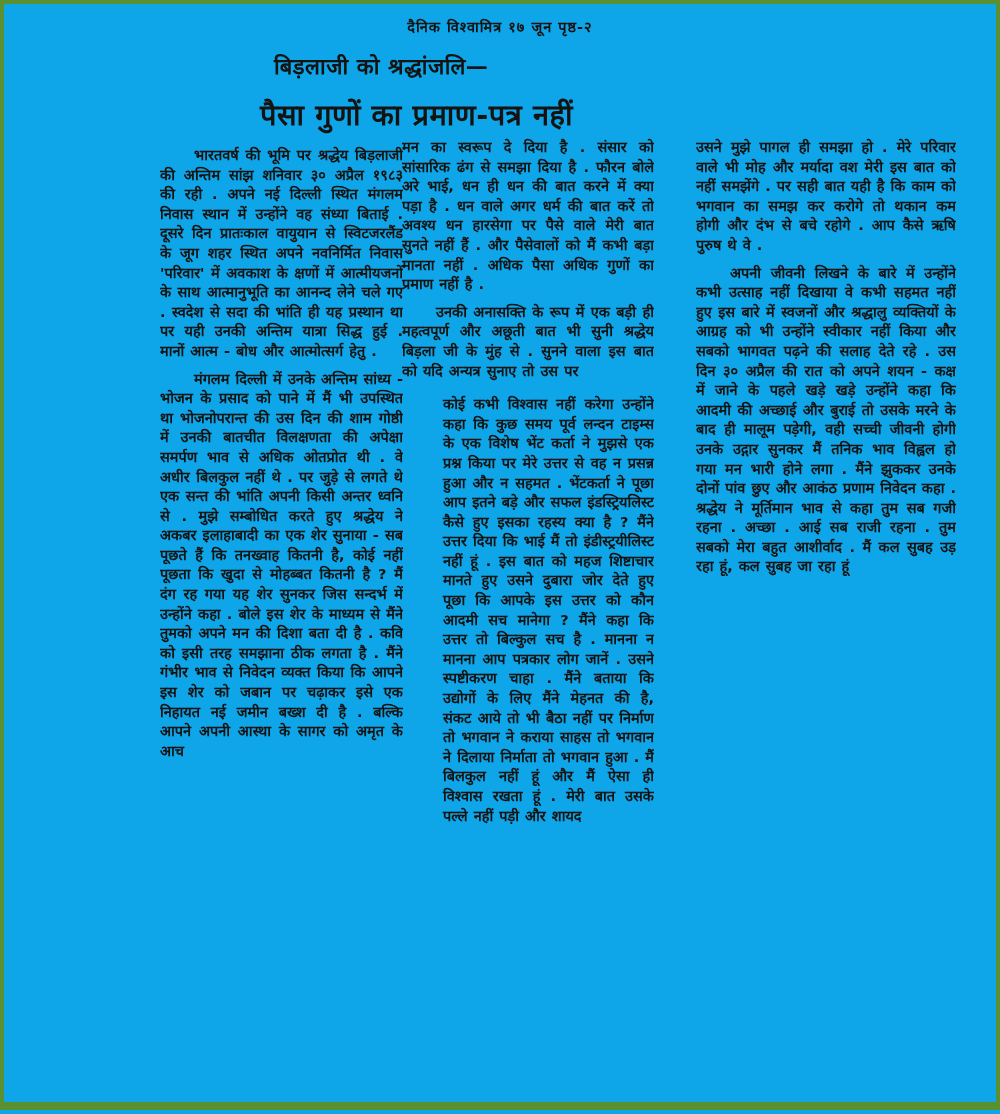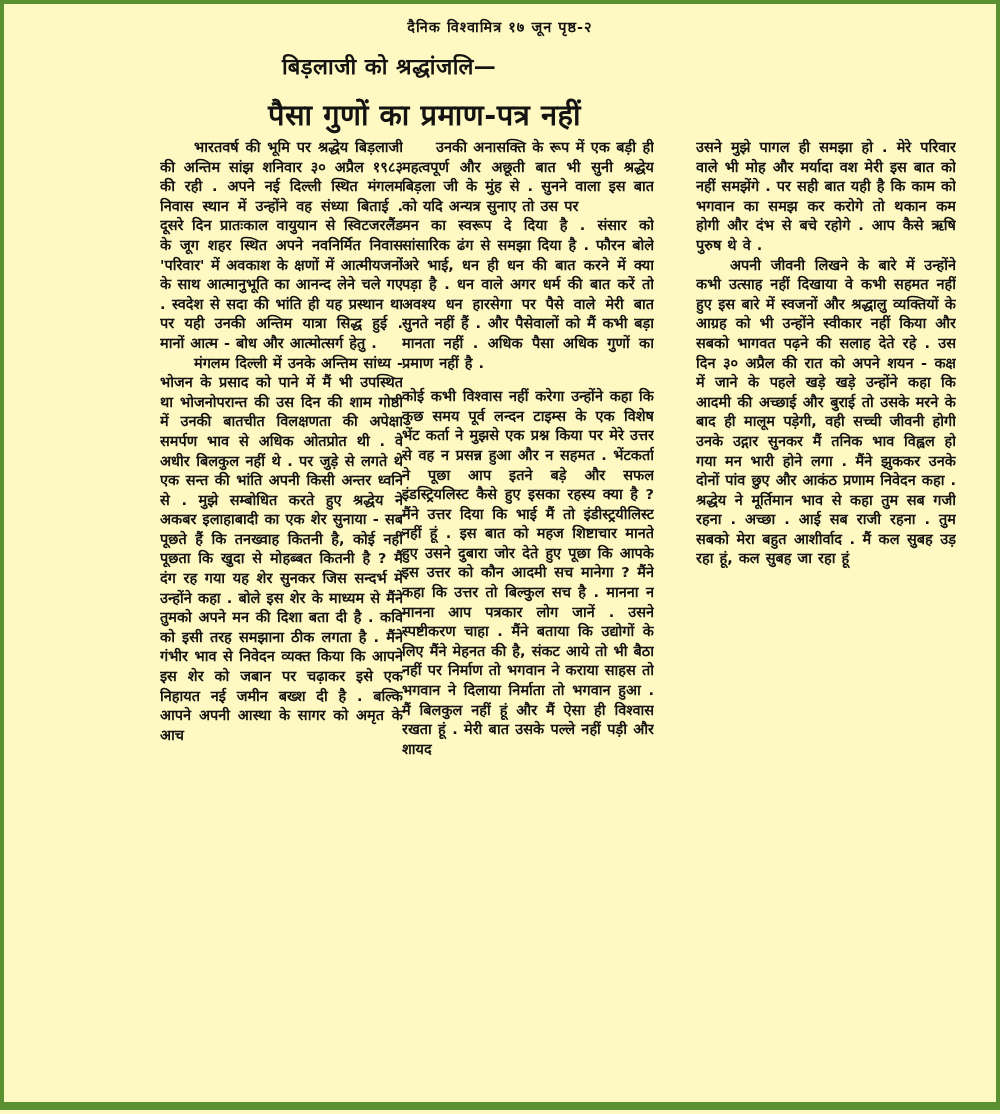--- a/index.html
+++ b/index.html
@@ -7,37 +7,37 @@
   html, body { margin: 0; padding: 0; }
   body {
     width: 1000px; height: 1114px;
     background: #ffffff;
     font-family: "DejaVu Sans", "Liberation Sans", sans-serif;
     color: var(--ink);
   }
   .page {
     position: relative;
     width: 1000px; height: 1114px;
-    background: #fef9c3;
+    background: #0ea5e9;
     overflow: hidden;
   }
   .frame {
     position: absolute; left: 0; top: 0; right: 0; bottom: 4px;
     border: 4px solid var(--frame);
     border-bottom-width: 8px;
     pointer-events: none;
   }
   .header-line {
     position: absolute; top: 16px; left: 0; width: 100%;
     text-align: center;
     font-size: 14.5px; font-weight: bold;
     letter-spacing: 1px;
   }
   .title-block {
-    position: absolute; left: 268px; top: 50px; width: 470px;
+    position: absolute; left: 260px; top: 50px; width: 470px;
   }
   .kicker {
     font-size: 22px; font-weight: bold;
     padding-left: 14px;
     letter-spacing: 0.5px;
   }
   .main-title {
     font-size: 29px; font-weight: bold;
     margin-top: 14px;
     letter-spacing: 0.5px;
@@ -57,42 +57,42 @@
   .col-2 { left: 402px; width: 252px; height: 966px; }
   .col-3 { left: 696px; width: 260px; height: 724px; }
   p.para {
     margin: 0;
     font-size: 14.5px;
     line-height: 19.6px;
     font-weight: bold;
     text-align: justify;
     word-spacing: 1px;
   }
-  p.para.indent { text-indent: 34px; }
-  p.para.gap { margin-top: 14px; }
+  p.para.indent { text-indent: 34px; margin-top: 8px; }
+  p.para.gap { margin-top: 14px; margin-left: 41px; }
 </style>
 </head>
 <body>
 
 <div class="page">
   <div class="frame"></div>
 
   <div class="header-line">दैनिक विश्वामित्र १७ जून पृष्ठ-२</div>
 
   <div class="title-block">
     <div class="kicker">बिड़लाजी को श्रद्धांजलि—</div>
     <div class="main-title">पैसा गुणों का प्रमाण-पत्र नहीं</div>
   </div>
 
   <div class="col col-1">
       <p class="para indent">भारतवर्ष की भूमि पर श्रद्धेय बिड़लाजी की अन्तिम सांझ शनिवार ३० अप्रैल १९८३ की रही . अपने नई दिल्ली स्थित मंगलम निवास स्थान में उन्होंने वह संध्या बिताई . दूसरे दिन प्रातःकाल वायुयान से स्विटजरलैंड के जूग शहर स्थित अपने नवनिर्मित निवास 'परिवार' में अवकाश के क्षणों में आत्मीयजनों के साथ आत्मानुभूति का आनन्द लेने चले गए . स्वदेश से सदा की भांति ही यह प्रस्थान था पर यही उनकी अन्तिम यात्रा सिद्ध हुई . मानों आत्म - बोध और आत्मोत्सर्ग हेतु .</p>
       <p class="para indent">मंगलम दिल्ली में उनके अन्तिम सांध्य - भोजन के प्रसाद को पाने में मैं भी उपस्थित था भोजनोपरान्त की उस दिन की शाम गोष्ठी में उनकी बातचीत विलक्षणता की अपेक्षा समर्पण भाव से अधिक ओतप्रोत थी . वे अधीर बिलकुल नहीं थे . पर जुड़े से लगते थे एक सन्त की भांति अपनी किसी अन्तर ध्वनि से . मुझे सम्बोधित करते हुए श्रद्धेय ने अकबर इलाहाबादी का एक शेर सुनाया - सब पूछते हैं कि तनख्वाह कितनी है, कोई नहीं पूछता कि खुदा से मोहब्बत कितनी है ? मैं दंग रह गया यह शेर सुनकर जिस सन्दर्भ में उन्होंने कहा . बोले इस शेर के माध्यम से मैंने तुमको अपने मन की दिशा बता दी है . कवि को इसी तरह समझाना ठीक लगता है . मैंने गंभीर भाव से निवेदन व्यक्त किया कि आपने इस शेर को जबान पर चढ़ाकर इसे एक निहायत नई जमीन बख्श दी है . बल्कि आपने अपनी आस्था के सागर को अमृत के आच</p>
     </div>
   <div class="col col-2">
+      <p class="para">मन का स्वरूप दे दिया है . संसार को सांसारिक ढंग से समझा दिया है . फौरन बोले अरे भाई, धन ही धन की बात करने में क्या पड़ा है . धन वाले अगर धर्म की बात करें तो अवश्य धन हारसेगा पर पैसे वाले मेरी बात सुनते नहीं हैं . और पैसेवालों को मैं कभी बड़ा मानता नहीं . अधिक पैसा अधिक गुणों का प्रमाण नहीं है .</p>
       <p class="para indent">उनकी अनासक्ति के रूप में एक बड़ी ही महत्वपूर्ण और अछूती बात भी सुनी श्रद्धेय बिड़ला जी के मुंह से . सुनने वाला इस बात को यदि अन्यत्र सुनाए तो उस पर</p>
-      <p class="para">मन का स्वरूप दे दिया है . संसार को सांसारिक ढंग से समझा दिया है . फौरन बोले अरे भाई, धन ही धन की बात करने में क्या पड़ा है . धन वाले अगर धर्म की बात करें तो अवश्य धन हारसेगा पर पैसे वाले मेरी बात सुनते नहीं हैं . और पैसेवालों को मैं कभी बड़ा मानता नहीं . अधिक पैसा अधिक गुणों का प्रमाण नहीं है .</p>
       <p class="para gap">कोई कभी विश्वास नहीं करेगा उन्होंने कहा कि कुछ समय पूर्व लन्दन टाइम्स के एक विशेष भेंट कर्ता ने मुझसे एक प्रश्न किया पर मेरे उत्तर से वह न प्रसन्न हुआ और न सहमत . भेंटकर्ता ने पूछा आप इतने बड़े और सफल इंडस्ट्रियलिस्ट कैसे हुए इसका रहस्य क्या है ? मैंने उत्तर दिया कि भाई मैं तो इंडीस्ट्रयीलिस्ट नहीं हूं . इस बात को महज शिष्टाचार मानते हुए उसने दुबारा जोर देते हुए पूछा कि आपके इस उत्तर को कौन आदमी सच मानेगा ? मैंने कहा कि उत्तर तो बिल्कुल सच है . मानना न मानना आप पत्रकार लोग जानें . उसने स्पष्टीकरण चाहा . मैंने बताया कि उद्योगों के लिए मैंने मेहनत की है, संकट आये तो भी बैठा नहीं पर निर्माण तो भगवान ने कराया साहस तो भगवान ने दिलाया निर्माता तो भगवान हुआ . मैं बिलकुल नहीं हूं और मैं ऐसा ही विश्वास रखता हूं . मेरी बात उसके पल्ले नहीं पड़ी और शायद</p>
     </div>
   <div class="col col-3">
       <p class="para">उसने मुझे पागल ही समझा हो . मेरे परिवार वाले भी मोह और मर्यादा वश मेरी इस बात को नहीं समझेंगे . पर सही बात यही है कि काम को भगवान का समझ कर करोगे तो थकान कम होगी और दंभ से बचे रहोगे . आप कैसे ऋषि पुरुष थे वे .</p>
       <p class="para indent">अपनी जीवनी लिखने के बारे में उन्होंने कभी उत्साह नहीं दिखाया वे कभी सहमत नहीं हुए इस बारे में स्वजनों और श्रद्धालु व्यक्तियों के आग्रह को भी उन्होंने स्वीकार नहीं किया और सबको भागवत पढ़ने की सलाह देते रहे . उस दिन ३० अप्रैल की रात को अपने शयन - कक्ष में जाने के पहले खड़े खड़े उन्होंने कहा कि आदमी की अच्छाई और बुराई तो उसके मरने के बाद ही मालूम पड़ेगी, वही सच्ची जीवनी होगी उनके उद्गार सुनकर मैं तनिक भाव विह्वल हो गया मन भारी होने लगा . मैंने झुककर उनके दोनों पांव छुए और आकंठ प्रणाम निवेदन कहा . श्रद्धेय ने मूर्तिमान भाव से कहा तुम सब गजी रहना . अच्छा . आई सब राजी रहना . तुम सबको मेरा बहुत आशीर्वाद . मैं कल सुबह उड़ रहा हूं, कल सुबह जा रहा हूं</p>
     </div>
 </div>
 
 </body></html>

